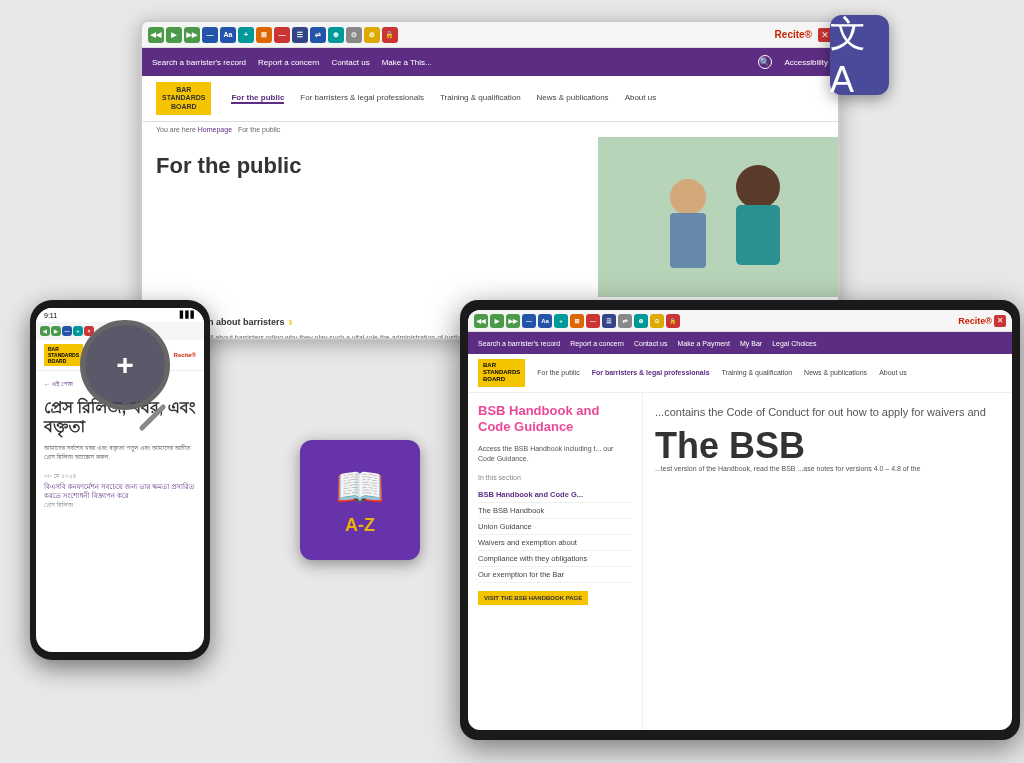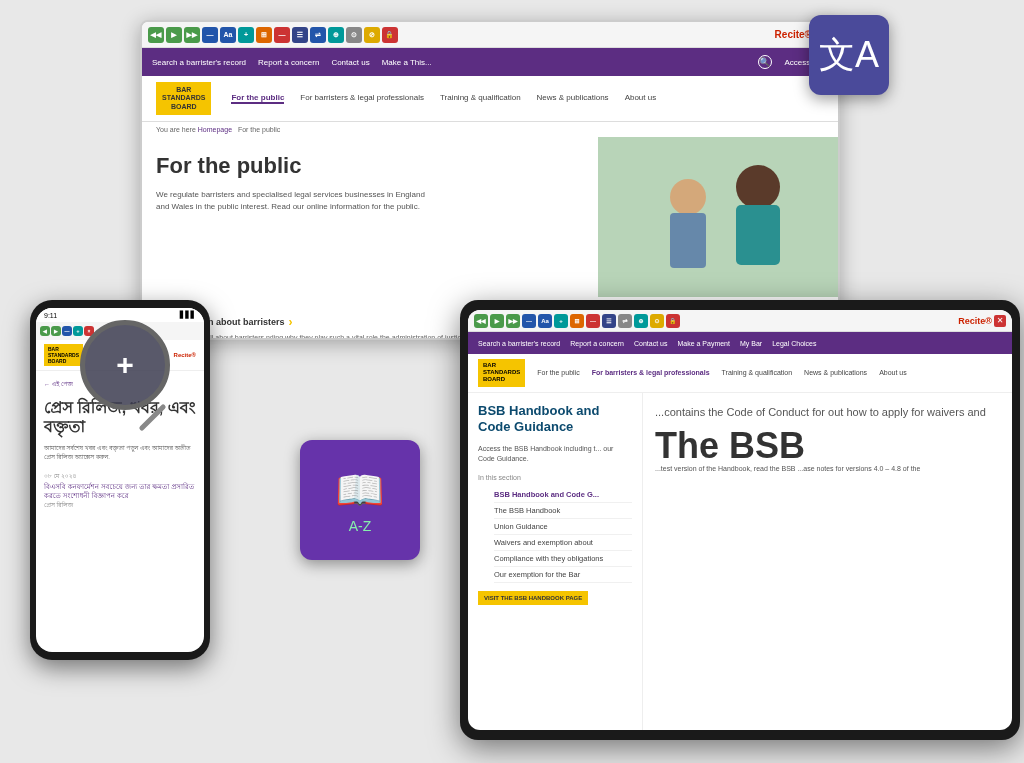--- a/index.html
+++ b/index.html
@@ -236,21 +236,21 @@
       width: 2px;
       background: #f5c400;
       margin: 6px 0;
     }
 
     
     .translate-icon {
       position: absolute;
       top: 15px;
       right: 135px;
-      width: 80px;
+      width: 59px;
       height: 80px;
       background: #4a4a9a;
       border-radius: 12px;
       display: flex;
       align-items: center;
       justify-content: center;
       box-shadow: 0 4px 15px rgba(0,0,0,0.4);
       z-index: 10;
     }
     .translate-icon-text {
@@ -371,23 +371,23 @@
       justify-content: center;
       box-shadow: 0 4px 15px rgba(0,0,0,0.4);
       z-index: 10;
     }
     .az-book-icon {
       font-size: 40px;
       color: white;
       margin-bottom: 4px;
     }
     .az-label {
-      font-size: 14px;
-      font-weight: normal;
-      color: #86efac;
+      font-size: 18px;
+      font-weight: bold;
+      color: #eab308;
     }
 
     
     .magnifier {
       position: absolute;
       top: 320px;
       left: 80px;
       width: 110px;
       height: 110px;
       z-index: 15;
@@ -520,42 +520,41 @@
     .tablet-sidebar {
       width: 175px;
       border-right: 1px solid #eee;
       padding: 10px;
       overflow-y: auto;
       flex-shrink: 0;
     }
     .tablet-page-title {
       font-size: 13px;
       font-weight: bold;
-      color: #0c4a6e;
+      color: #ec4899;
       margin-bottom: 8px;
       line-height: 1.3;
     }
     .tablet-page-desc {
       font-size: 7px;
       color: #555;
       line-height: 1.4;
       margin-bottom: 10px;
     }
     .tablet-section-label {
       font-size: 7px;
       color: #888;
       margin-bottom: 6px;
     }
     .tablet-sidebar-item {
       font-size: 7.5px;
       color: #444;
       padding: 3px 0;
       border-bottom: 1px solid #f0f0f0;
       cursor: pointer;
-      margin-left: 16px;
     }
     .tablet-sidebar-item.active {
       color: #5c2d82;
       font-weight: bold;
     }
     .tablet-visit-btn {
       background: #f5c400;
       padding: 4px 6px;
       font-size: 6px;
       font-weight: bold;
@@ -696,21 +695,20 @@
       <div class="bsb-breadcrumb">
         <span>You are here</span>
         <a>Homepage</a>
         &nbsp;
         <span>For the public</span>
       </div>
 
       <div class="bsb-hero">
         <div class="bsb-hero-text">
           <div class="bsb-hero-title">For the public</div>
-          <div class="bsb-hero-desc">We regulate barristers and specialised legal services businesses in England and Wales in the public interest. Read our online information for the public.</div>
         </div>
         <div class="bsb-hero-image">
           <div class="bsb-hero-image-inner">
 
             <svg width="240" height="160" viewBox="0 0 240 160">
               <rect width="240" height="160" fill="#b8d4b8"></rect>
 
               <ellipse cx="160" cy="50" rx="22" ry="22" fill="#5a3a2a"></ellipse>
               <rect x="138" y="68" width="44" height="60" rx="5" fill="#2a9090"></rect>
 

